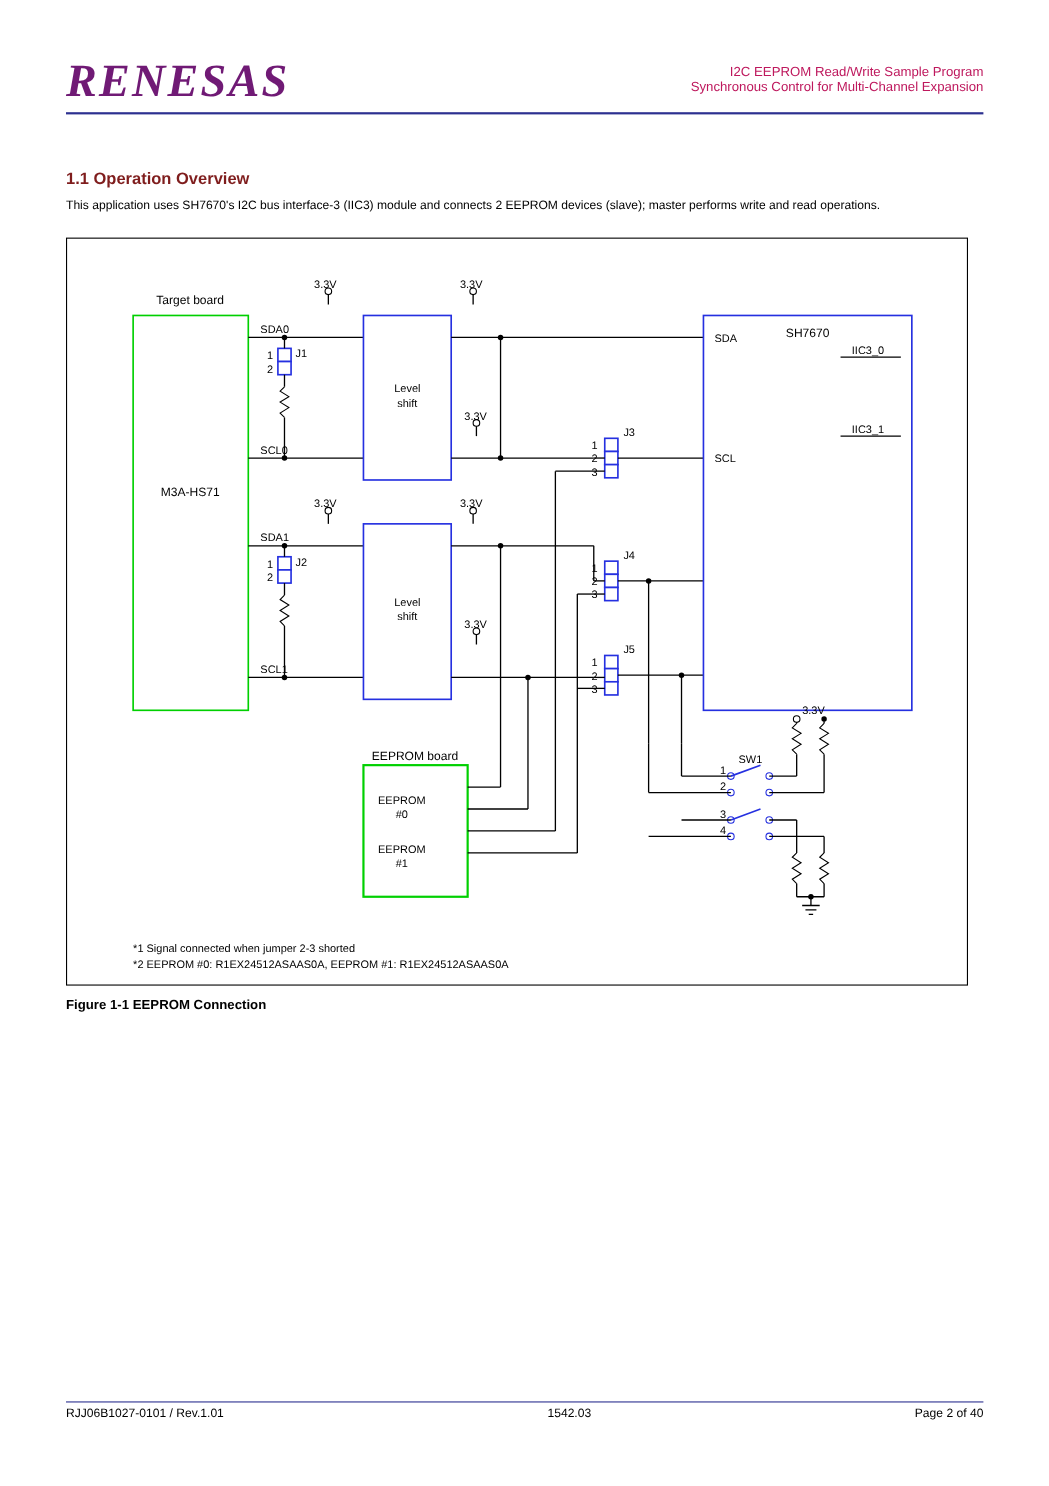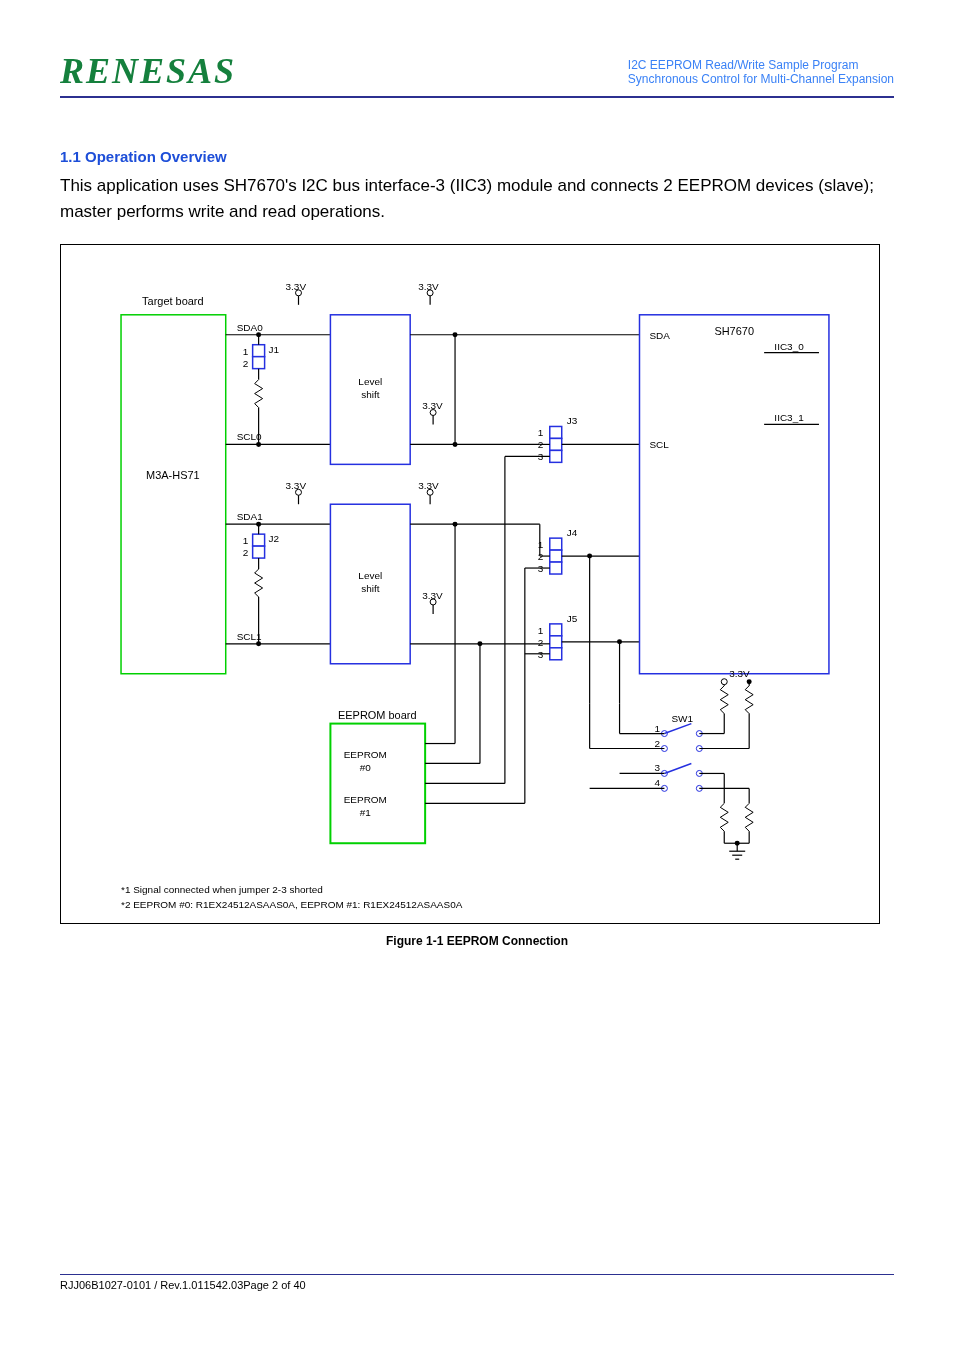--- a/index.html
+++ b/index.html
@@ -1,27 +1,27 @@
 <!DOCTYPE html>
 <html><head>
 <meta charset="utf-8">
 <style>
 *{box-sizing:border-box;margin:0;padding:0}
 body{font-family:Arial,sans-serif;background:#fff;width:954px;height:1351px;position:relative}
 .page{position:absolute;left:60px;top:50px;width:834px;height:1251px}
-.logo{color:#15803d;font-family:Georgia,serif;font-size:36px;font-weight:bold;font-style:italic;letter-spacing:2px}
+.logo{color:#701a75;font-family:Georgia,serif;font-size:42px;font-weight:bold;font-style:italic;letter-spacing:2px}
 .hr-blue{border:none;border-top:2px solid #2c3090;margin-top:4px;width:100%}
-.header-right{position:absolute;right:0;top:8px;text-align:left;font-size:12px;color:#3b82f6}
-.section-title{font-size:15px;font-weight:bold;margin-top:50px;margin-bottom:8px;color:#1d4ed8}
-.section-p{font-size:17px;line-height:1.5;color:#000;margin-bottom:20px}
+.header-right{position:absolute;right:0;top:8px;text-align:right;font-size:12px;color:#be185d}
+.section-title{font-size:15px;font-weight:bold;margin-top:50px;margin-bottom:8px;color:#7f1d1d}
+.section-p{font-size:11px;line-height:1.5;color:#000;margin-bottom:20px}
 .diagram-frame{border:1.5px solid #000;width:820px;height:680px;position:relative;margin-top:10px}
-.fig-caption{text-align:center;font-size:12px;font-weight:bold;margin-top:10px}
+.fig-caption{text-align:left;font-size:12px;font-weight:bold;margin-top:10px}
 .footer{position:absolute;bottom:10px;left:0;width:100%;font-size:11px;color:#000}
 .footer .hr2{border:none;border-top:1.5px solid #2c3090;margin-bottom:4px}
-.footer-row{display:flex;}
+.footer-row{display:flex;justify-content:space-between}
 svg.overlay{position:absolute;left:0;top:0;width:100%;height:100%}
 .wire{stroke:#000;stroke-width:1.2;fill:none}
 .node{fill:#000}
 .jumper{fill:#fff;stroke:#2530e0;stroke-width:1.5}
 .res{stroke:#000;stroke-width:1;fill:none}
 .sw{stroke:#2530e0;stroke-width:1.5;fill:none}
 .swnode{fill:#fff;stroke:#2530e0}
 .lbl{font-size:10px;fill:#000}
 .lblL{font-size:11px;fill:#000}
 </style>

